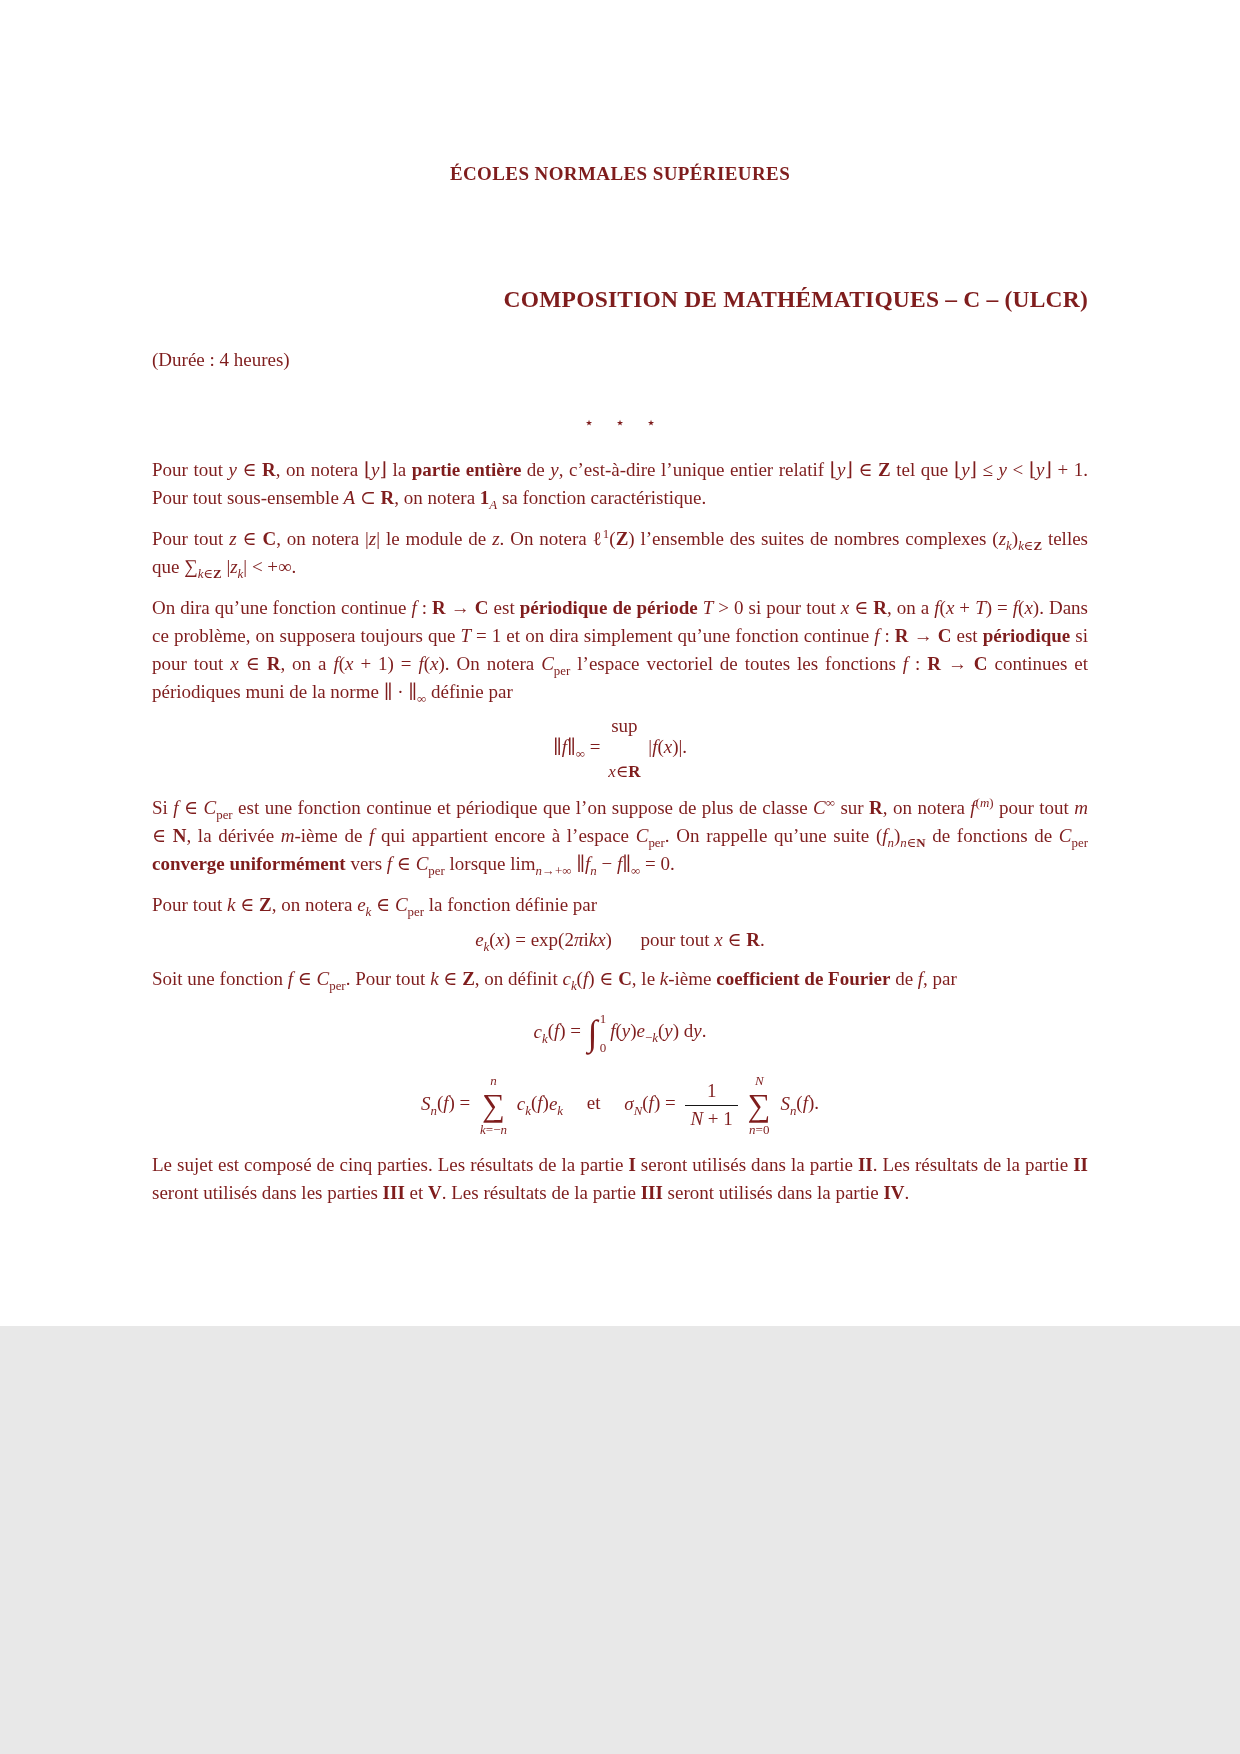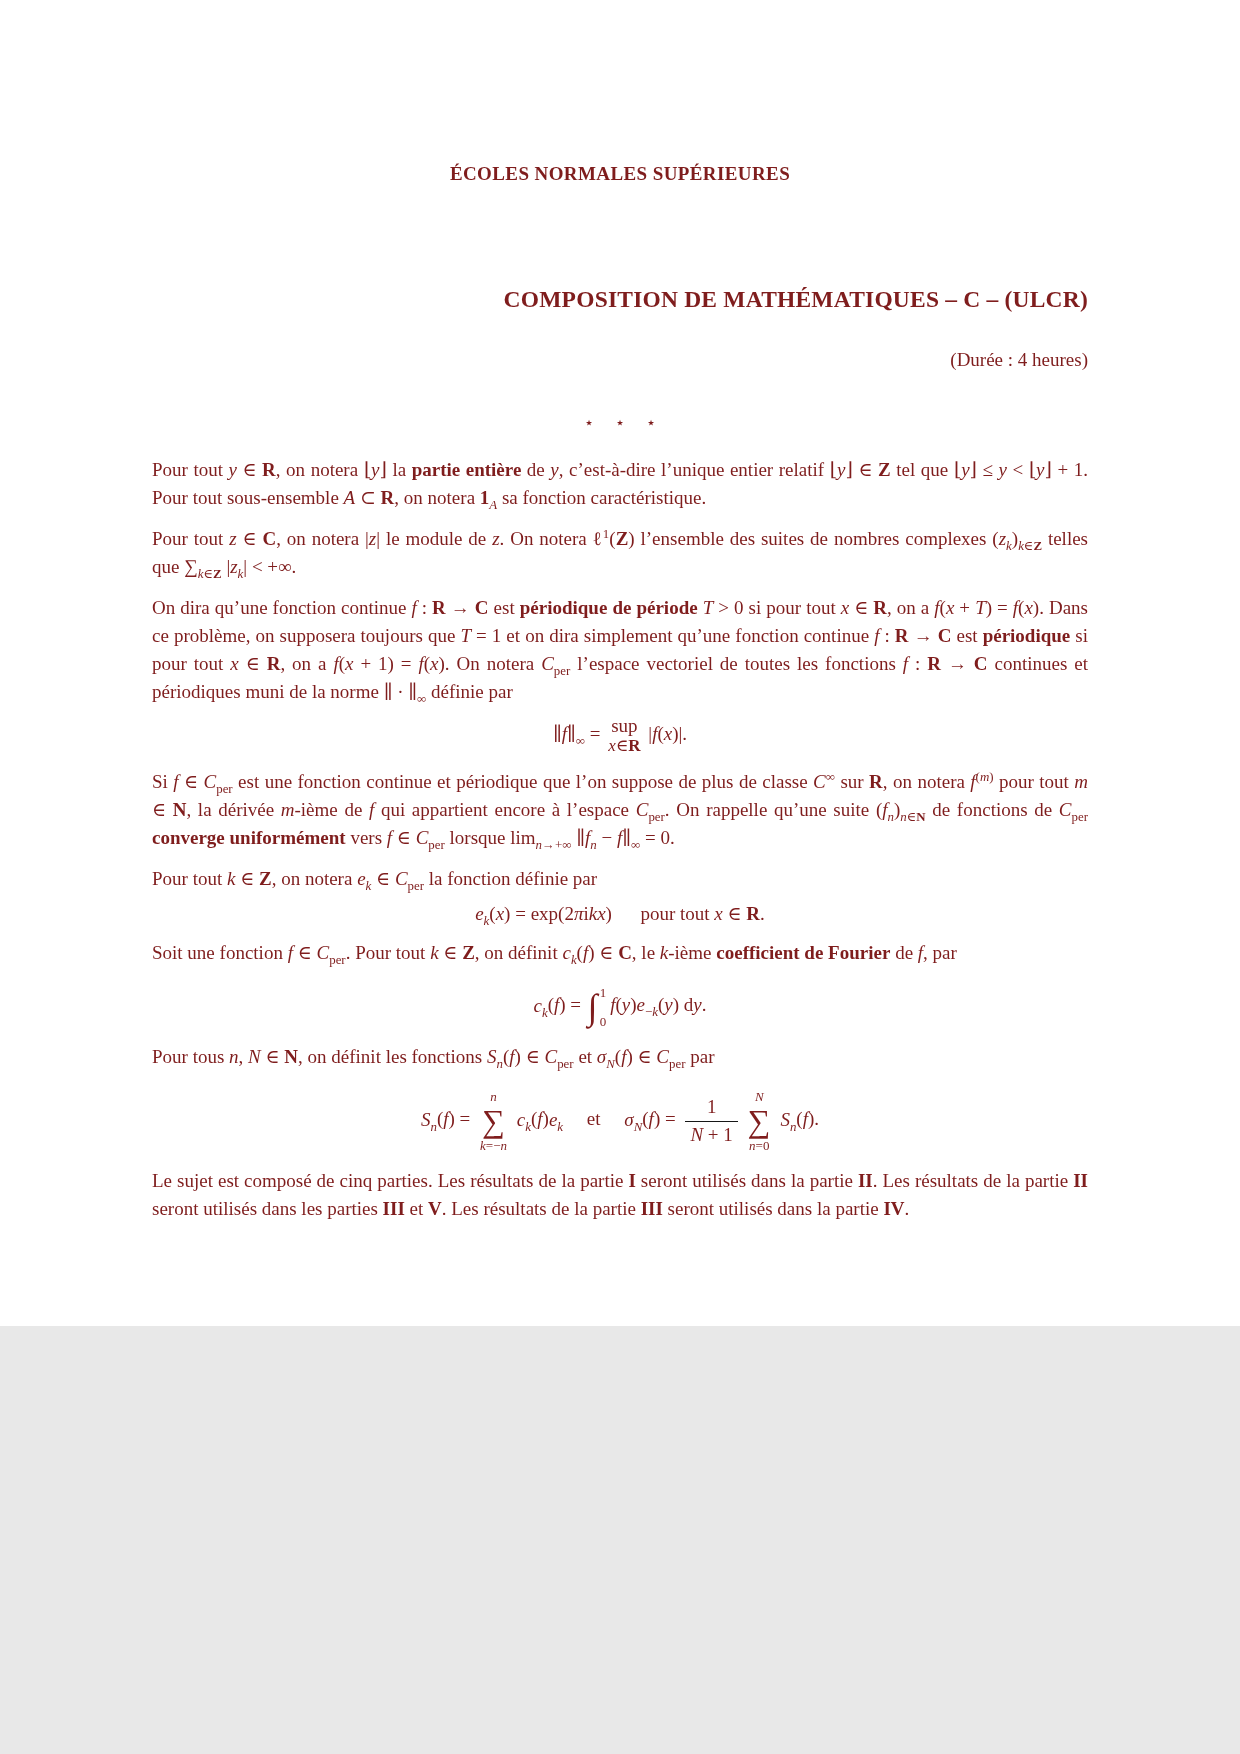--- a/index.html
+++ b/index.html
@@ -14,30 +14,30 @@
     padding-left:36px;
   }
   .content{
     position:absolute;
     left:152px;top:0;
     width:936px;
     padding-top:163px;
   }
   .institution{text-align:center;font-weight:bold;font-size:19px;letter-spacing:0.4px;}
   .title{text-align:right;font-weight:bold;font-size:23.5px;margin-top:101px;letter-spacing:0.2px;}
-  .duration{text-align:right;font-size:19px;margin-top:36px;}
+  .duration{text-align:left;font-size:19px;margin-top:36px;}
   .notice{text-align:center;font-size:19px;margin-top:57px;}
   .stars{text-align:center;font-size:16px;margin-top:42px;word-spacing:17px;}
   .para{font-size:19px;line-height:28px;text-align:justify;margin-top:13px;}
   .para.first{margin-top:24px;}
   .eq{font-size:19px;text-align:center;margin:10px 0 6px;line-height:1.2;}
   .eq.tall{margin:18px 0 14px;}
   sub,sup{font-size:68%;line-height:0;}
   
-  .stack{display:inline-flex;flex-direction:column;align-items:center;vertical-align:middle;margin:0 3px;}
+  .stack{display:inline-flex;flex-direction:column;align-items:center;vertical-align:middle;margin:0 3px;gap:26px;}
   .stack .op{line-height:1.05;}
   .stack .lim{font-size:17px;line-height:1.15;}
   
   .sum{display:inline-flex;flex-direction:column;align-items:center;vertical-align:middle;margin:0 5px;}
   .sum .s{font-size:32px;line-height:1.02;}
   .sum .lim{font-size:13px;line-height:1.2;}
   
   .frac{display:inline-block;vertical-align:middle;text-align:center;margin:0 5px;}
   .frac .num{display:block;padding:0 5px 2px;border-bottom:1.3px solid #161616;}
   .frac .den{display:block;padding:2px 5px 0;}
@@ -72,21 +72,20 @@
     <div class="para">Pour tout <i>k</i> ∈ <b>Z</b>, on notera <i>e<sub>k</sub></i> ∈ <i>C</i><sub>per</sub> la fonction définie par</div>
     <div class="eq"><i>e<sub>k</sub></i>(<i>x</i>) = exp(2<i>π</i>i<i>kx</i>)   pour tout <i>x</i> ∈ <b>R</b>.</div>
     <div class="para">Soit une fonction <i>f</i> ∈ <i>C</i><sub>per</sub>. Pour tout <i>k</i> ∈ <b>Z</b>, on définit <i>c<sub>k</sub></i>(<i>f</i>) ∈ <b>C</b>, le <i>k</i>-ième <b>coefficient de Fourier</b> de <i>f</i>, par</div>
     <div class="eq tall"><i>c<sub>k</sub></i>(<i>f</i>) = <span class="intwrap">
           <span class="int">∫</span>
           <span class="ilim">
             <span>1</span>
             <span>0</span>
           </span>
         </span><i>f</i>(<i>y</i>)<i>e</i><sub>−<i>k</i></sub>(<i>y</i>) d<i>y</i>.</div>
-    <div class="para">Pour tous <i>n</i>, <i>N</i> ∈ <b>N</b>, on définit les fonctions <i>S<sub>n</sub></i>(<i>f</i>) ∈ <i>C</i><sub>per</sub> et <i>σ<sub>N</sub></i>(<i>f</i>) ∈ <i>C</i><sub>per</sub> par</div>
     <div class="eq tall"><i>S<sub>n</sub></i>(<i>f</i>) = <span class="sum">
           <span class="lim"><i>n</i></span>
           <span class="s">∑</span>
           <span class="lim"><i>k</i>=−<i>n</i></span>
         </span> <i>c<sub>k</sub></i>(<i>f</i>)<i>e<sub>k</sub></i>  et  <i>σ<sub>N</sub></i>(<i>f</i>) = <span class="frac"><span class="num">1</span><span class="den"><i>N</i> + 1</span></span><span class="sum">
           <span class="lim"><i>N</i></span>
           <span class="s">∑</span>
           <span class="lim"><i>n</i>=0</span>
         </span> <i>S<sub>n</sub></i>(<i>f</i>).</div>
     <div class="para">Le sujet est composé de cinq parties. Les résultats de la partie <b>I</b> seront utilisés dans la partie <b>II</b>. Les résultats de la partie <b>II</b> seront utilisés dans les parties <b>III</b> et <b>V</b>. Les résultats de la partie <b>III</b> seront utilisés dans la partie <b>IV</b>.</div>

